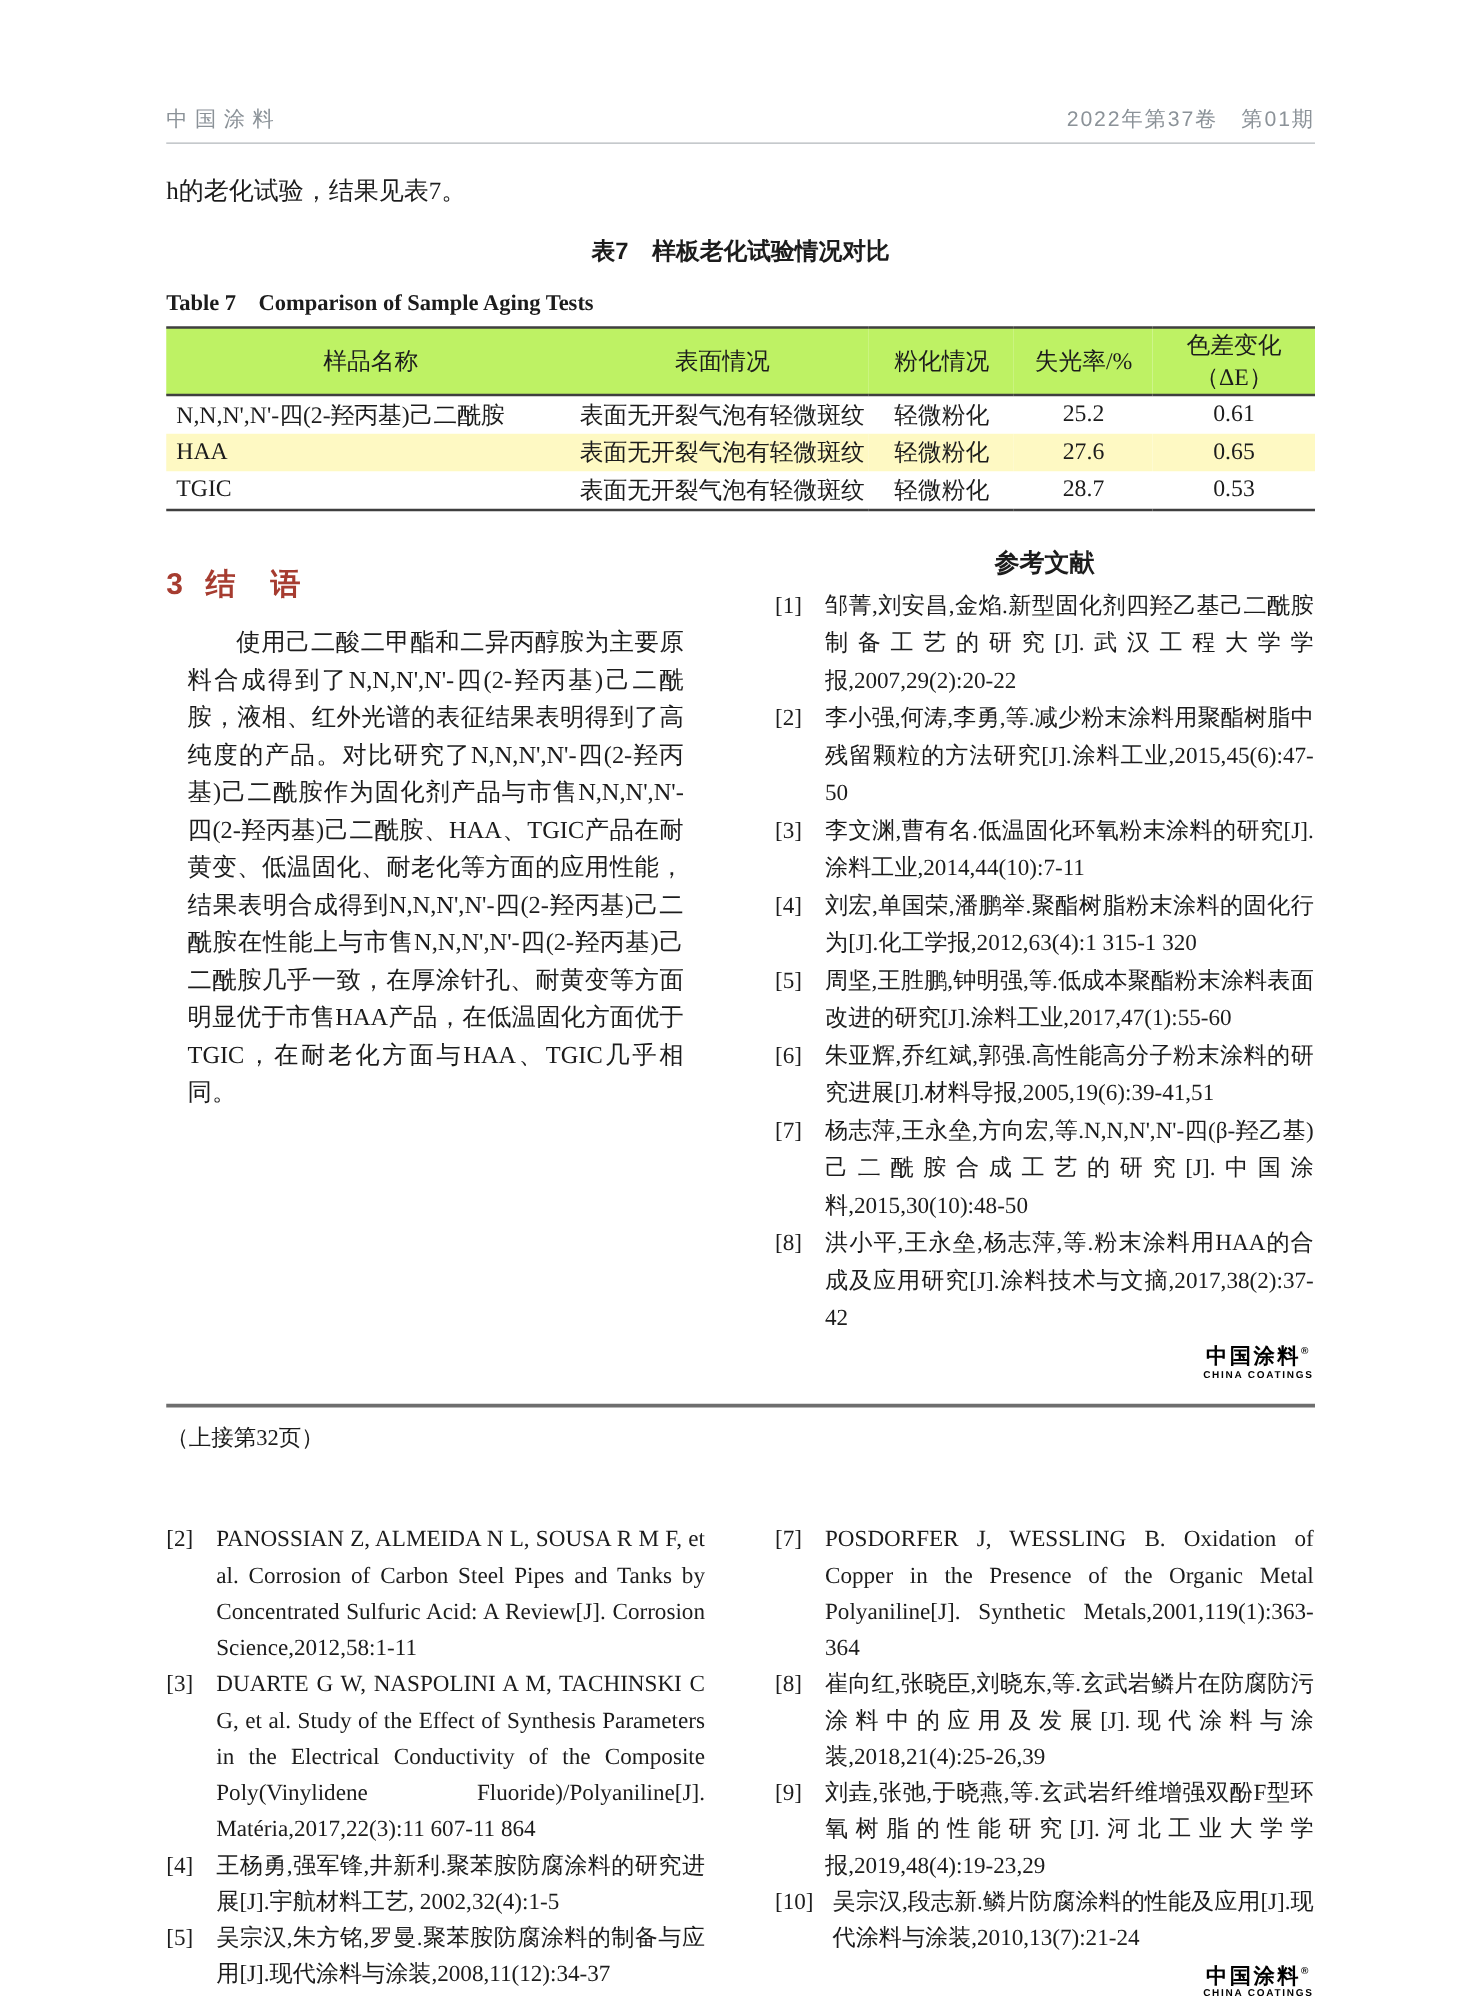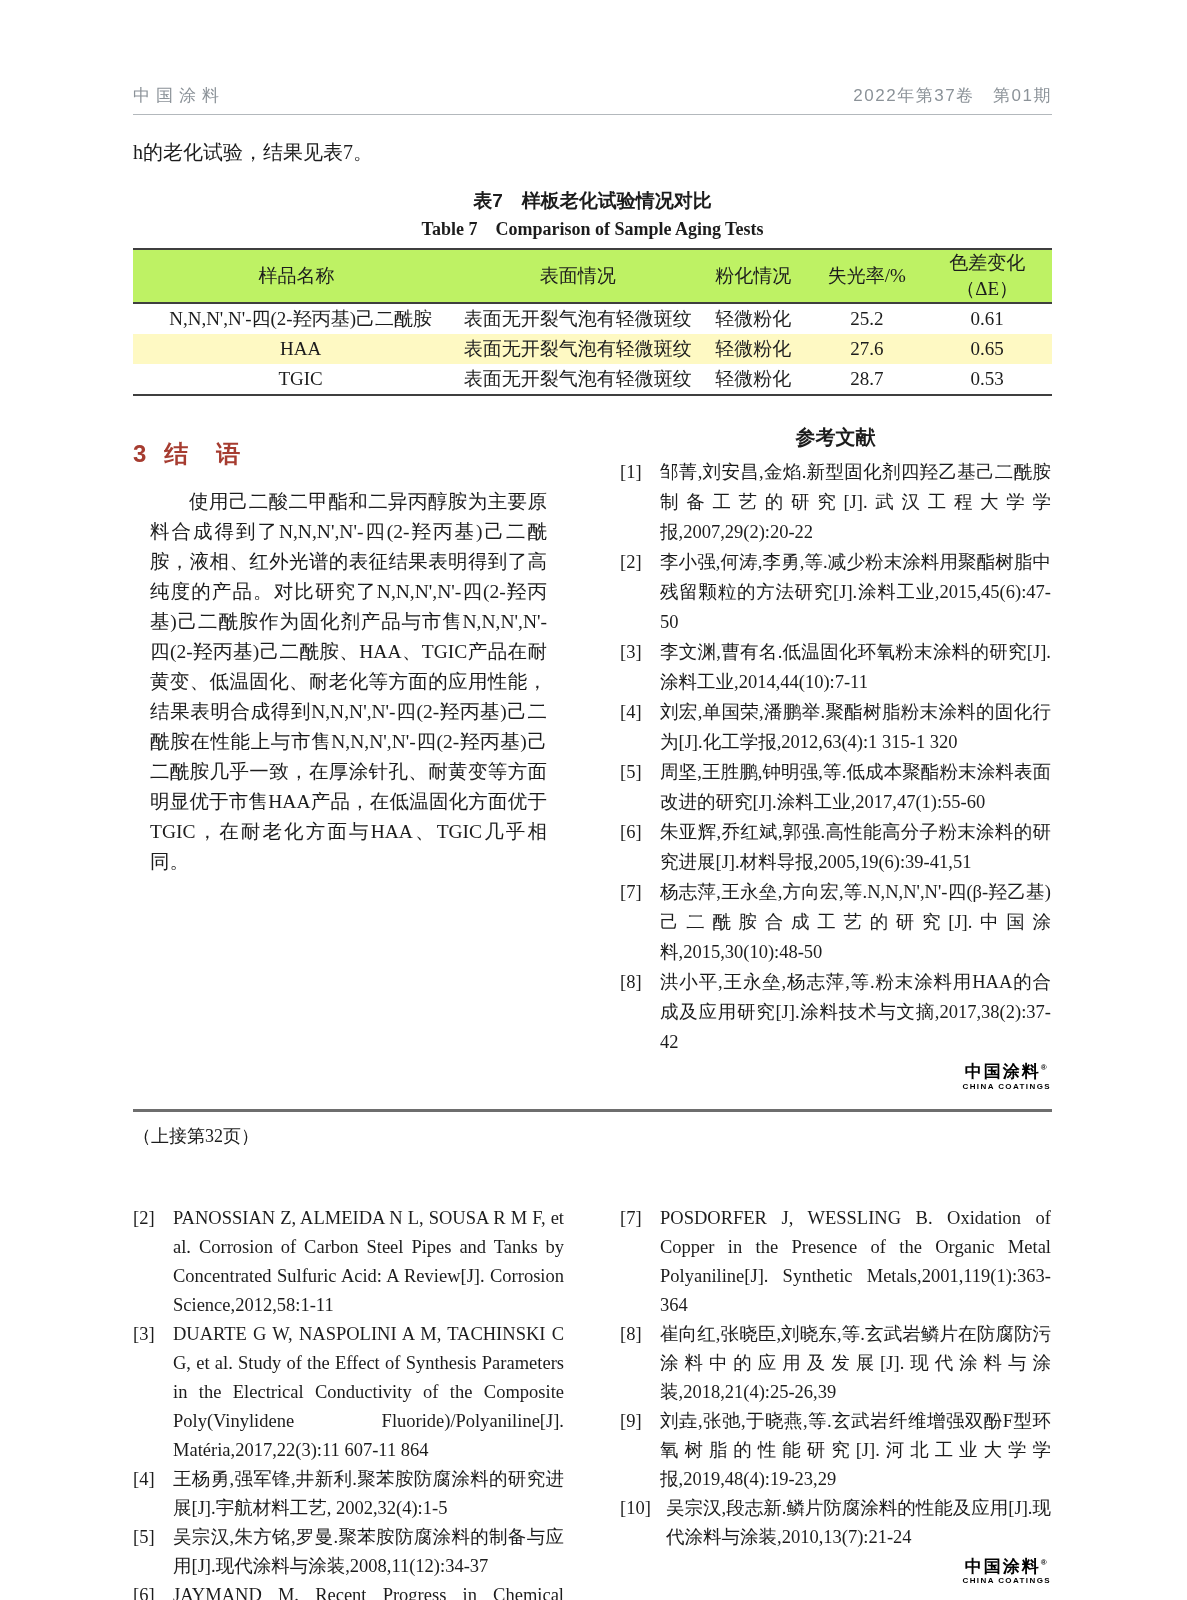--- a/index.html
+++ b/index.html
@@ -17,31 +17,31 @@
     font-family:"Liberation Sans","DejaVu Sans",sans-serif;
     font-size:17px; color:#8b9298;
   }
   .header .journal { letter-spacing:6px; }
   .header .issue { letter-spacing:1.5px; }
 
   .intro { margin-top:24px; font-size:20px; }
 
   
   .caption-zh { margin-top:22px; text-align:center; font-family:"Liberation Sans","DejaVu Sans",sans-serif; font-weight:bold; font-size:19px; }
-  .caption-en { margin-top:3px; text-align:center; font-weight:bold; font-size:18px; }
+  .caption-en { margin-top:16px; text-align:left; font-weight:bold; font-size:18px; }
 
   
   table.aging {
     margin-top:7px; width:100%; border-collapse:collapse; table-layout:fixed;
     font-size:19px; border-top:2px solid #3f3f3f; border-bottom:2px solid #3f3f3f;
   }
   table.aging thead tr { background:#bef264; border-bottom:2px solid #3f3f3f; }
   table.aging th { font-weight:normal; height:30px; padding:0; text-align:center; }
   table.aging td { height:30px; padding:0; text-align:center; }
-  table.aging td.name { text-align:center; padding-left:8px; }
+  table.aging td.name { text-align:left; padding-left:8px; }
   table.aging tbody tr.alt { background:#fef9c3; }
 
   
   .columns { display:flex; gap:56px; }
   .col { width:431px; }
   .columns-top { margin-top:26px; }
   .columns-bottom { margin-top:56px; }
 
   .para { font-size:19.5px; line-height:30px; text-align:justify; text-indent:2em; }
 

